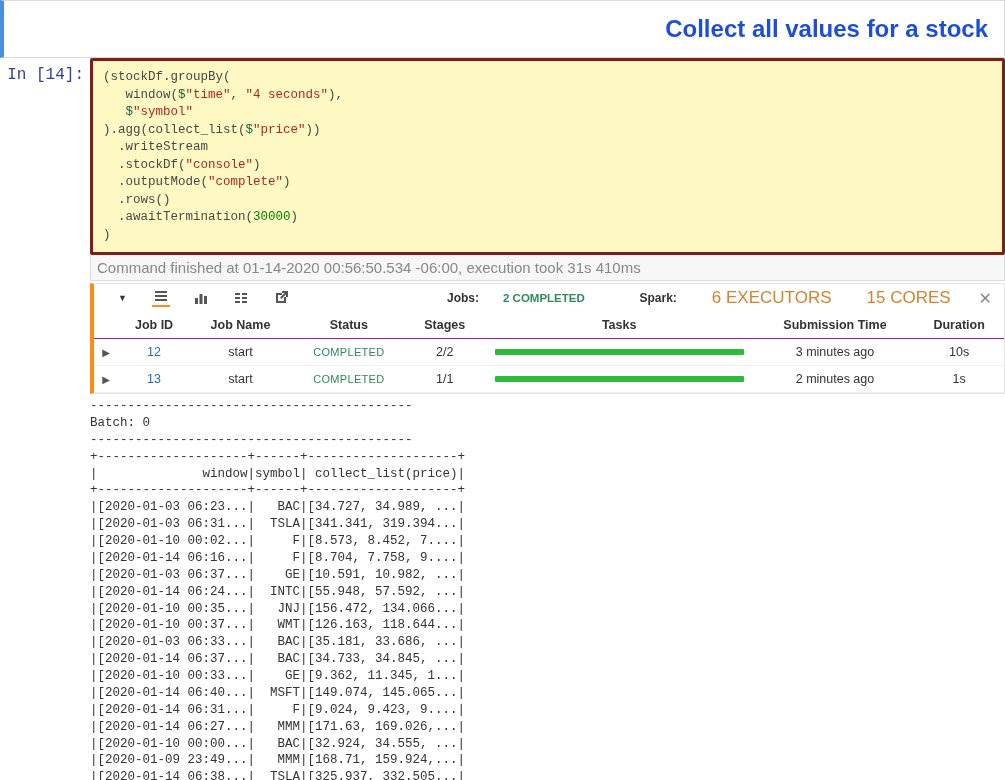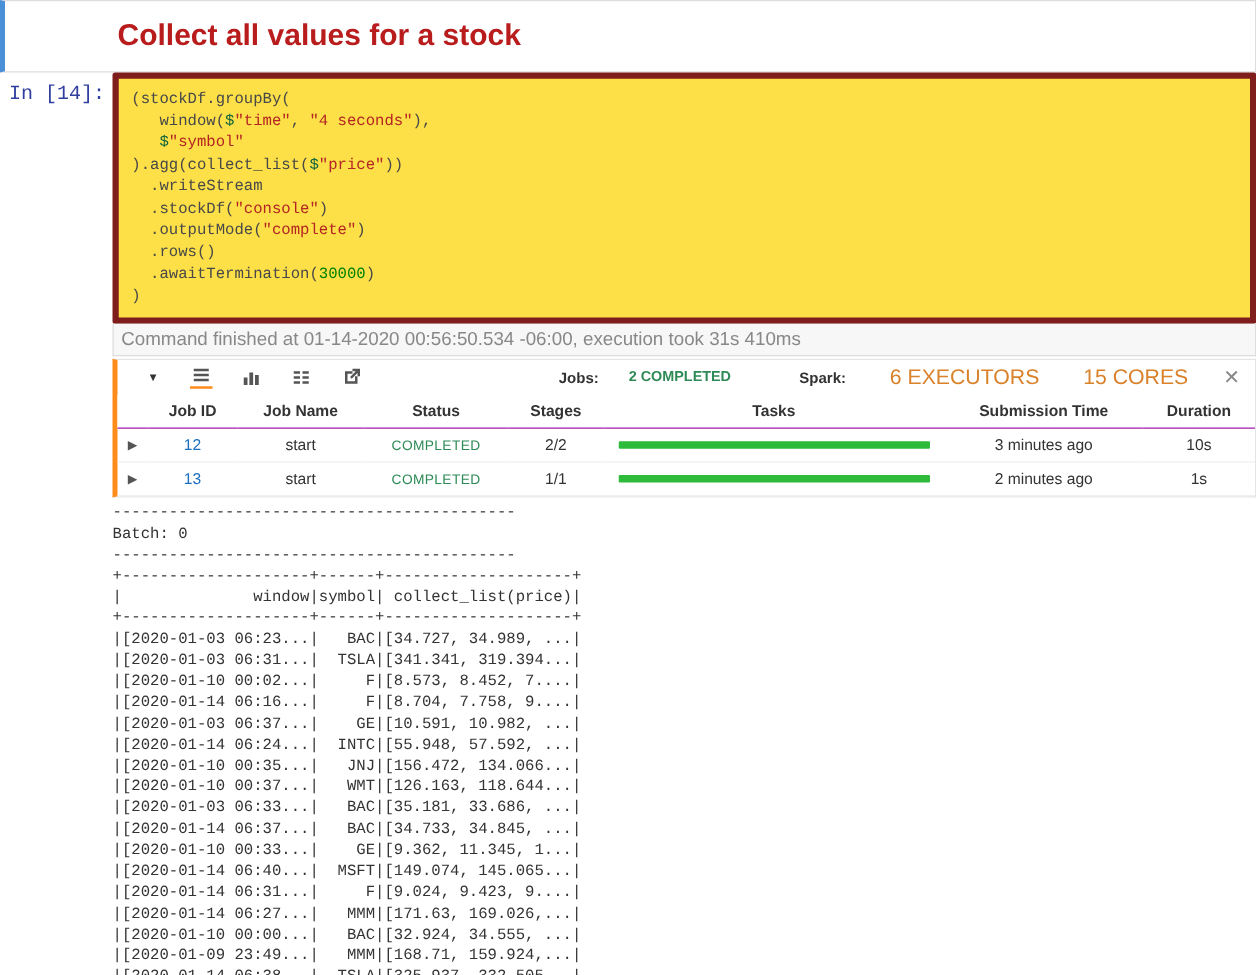--- a/index.html
+++ b/index.html
@@ -6,29 +6,29 @@
   body { font-family: "Helvetica Neue", Helvetica, Arial, sans-serif; font-size: 13px; background: #fff; color: #333; }
   
   .notebook { padding: 0; }
   
   .cell-header {
     border: 1px solid #ddd;
     border-left: 4px solid #4a90d9;
     padding: 14px 16px 14px 90px;
     background: #fff;
   }
-  .cell-header h2 { font-size: 24px; font-weight: bold; color: #b91c1c; }
+  .cell-header h2 { font-size: 24px; font-weight: bold; color: #1d4ed8; text-align: right; }
   
   .cell-row { display: flex; align-items: flex-start; }
   .prompt-col { width: 90px; text-align: right; padding: 8px 6px 0 0; font-family: Menlo, Monaco, "Courier New", monospace; font-size: 16px; color: #303F9F; user-select: none; }
   .cell-body { flex: 1; }
   
   .code-box {
-    border: 5px solid #7f1d1d;
-    background: #fde047;
+    border: 3px solid #7f1d1d;
+    background: #fef9c3;
     padding: 8px 10px;
     font-family: Menlo, Monaco, "Courier New", monospace;
     font-size: 12.5px;
     line-height: 1.4;
     white-space: pre;
     color: #111;
     border-radius: 2px;
     overflow-x: auto;
   }
   .str { color: #b42424; }

